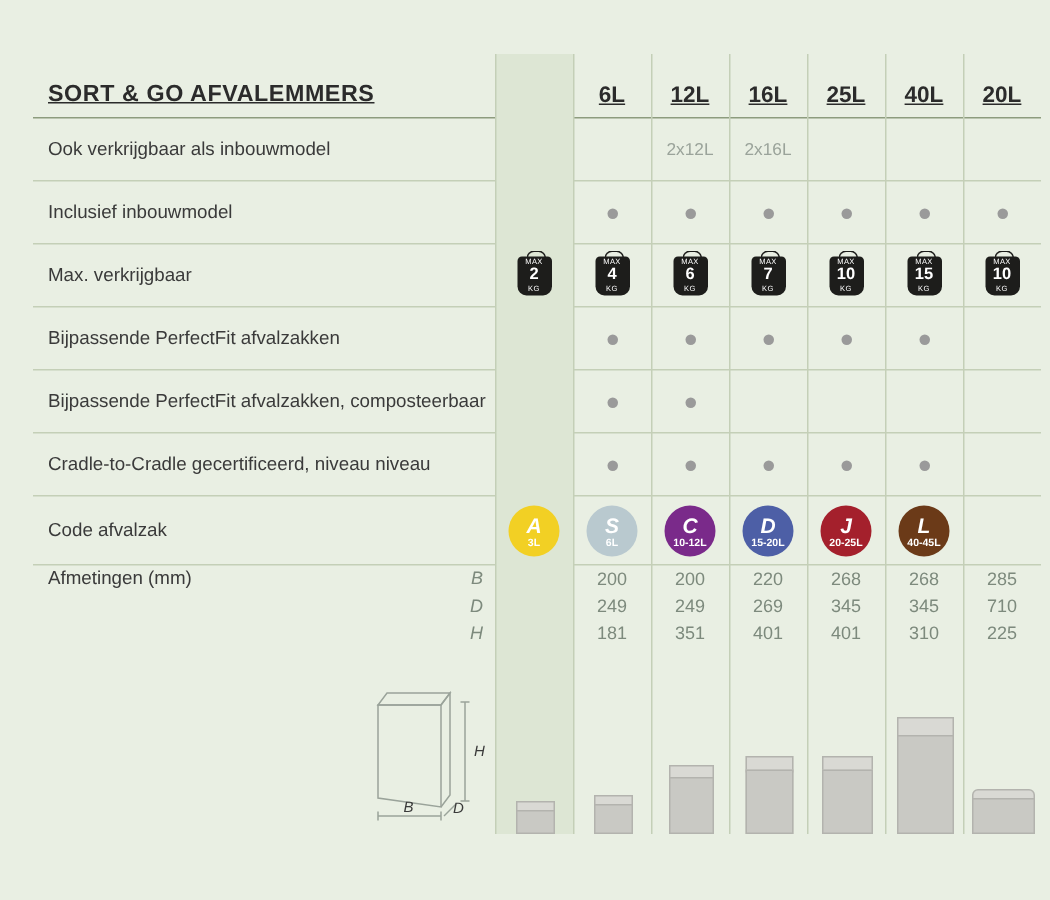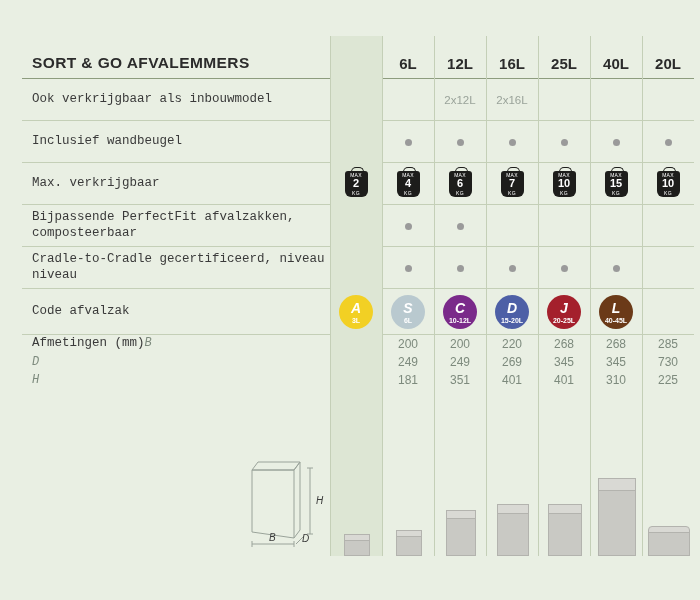--- a/index.html
+++ b/index.html
@@ -18,30 +18,30 @@
   table{
     border-collapse:collapse;
     width:656px;
     table-layout:fixed;
   }
   .hdr td{
     border-bottom:1.5px solid #8d9c7e;
     height:36px;
     vertical-align:bottom;
     padding-bottom:6px;
+    text-decoration:underline;
   }
   td{
     font-size:12.5px;
     padding:0;
   }
   .label{
     padding-left:10px;
     text-align:left;
     line-height:1.25;
-    font-family:Liberation Mono, monospace;
   }
   .colhdr{
     text-align:center;
     font-weight:bold;
     font-size:15px;
     color:#2b2b2b;
   }
   .title{
     font-weight:bold;
     font-size:15.5px;
@@ -100,21 +100,21 @@
   
   .circ{
     display:inline-block;
     width:34px;height:34px;border-radius:50%;
     color:#fff;position:relative;vertical-align:middle;
   }
   .circ .c1{position:absolute;top:5px;left:0;right:0;text-align:center;font-size:14px;font-weight:bold;font-style:italic;}
   .circ .c2{position:absolute;bottom:5px;left:0;right:0;text-align:center;font-size:7px;font-weight:bold;}
   
   .dimrow td{border-bottom:none;height:18px;font-size:12px;color:#7d8a7d;text-align:center;}
-  .dimrow td.label{text-align:left;}
+  .dimrow td.label{text-align:right;}
   .dimlet{
     text-align:right;padding-right:8px;font-size:12px;color:#3a3a3a;font-style:italic;
   }
   
   #bins{
     position:absolute;
     left:0;bottom:0;width:656px;height:120px;
   }
   .bin{position:absolute;bottom:0;}
   .bin .body{
@@ -177,41 +177,51 @@
       <td></td>
       <td></td>
       <td class="small-note">2x12L</td>
       <td class="small-note">2x16L</td>
       <td></td>
       <td></td>
       <td></td>
     </tr>
 
     <tr class="row">
-      <td class="label">Inclusief wandbeugel</td>
+      <td class="label">Inclusief inbouwmodel</td>
       <td></td>
       <td><span class="dot"></span></td>
       <td><span class="dot"></span></td>
       <td><span class="dot"></span></td>
       <td><span class="dot"></span></td>
       <td><span class="dot"></span></td>
       <td><span class="dot"></span></td>
     </tr>
 
     <tr class="row">
       <td class="label">Max. verkrijgbaar</td>
       <td><span class="badge"><span class="b1">MAX</span><span class="b2">2</span><span class="b3">KG</span></span></td>
       <td><span class="badge"><span class="b1">MAX</span><span class="b2">4</span><span class="b3">KG</span></span></td>
       <td><span class="badge"><span class="b1">MAX</span><span class="b2">6</span><span class="b3">KG</span></span></td>
       <td><span class="badge"><span class="b1">MAX</span><span class="b2">7</span><span class="b3">KG</span></span></td>
       <td><span class="badge"><span class="b1">MAX</span><span class="b2">10</span><span class="b3">KG</span></span></td>
       <td><span class="badge"><span class="b1">MAX</span><span class="b2">15</span><span class="b3">KG</span></span></td>
       <td><span class="badge"><span class="b1">MAX</span><span class="b2">10</span><span class="b3">KG</span></span></td>
     </tr>
 
+    <tr class="row">
+      <td class="label">Bijpassende PerfectFit afvalzakken</td>
+      <td><span class="dot"></span></td>
+      <td><span class="dot"></span></td>
+      <td><span class="dot"></span></td>
+      <td><span class="dot"></span></td>
+      <td><span class="dot"></span></td>
+      <td><span class="dot"></span></td>
+      <td></td>
+    </tr>
 
     <tr class="row">
       <td class="label">Bijpassende PerfectFit afvalzakken, composteerbaar</td>
       <td></td>
       <td><span class="dot"></span></td>
       <td><span class="dot"></span></td>
       <td></td>
       <td></td>
       <td></td>
       <td></td>
@@ -253,21 +263,21 @@
       <td>285</td>
     </tr>
     <tr class="dimrow">
       <td class="label dimlet">D</td>
       <td>139</td>
       <td>249</td>
       <td>249</td>
       <td>269</td>
       <td>345</td>
       <td>345</td>
-      <td>730</td>
+      <td>710</td>
     </tr>
     <tr class="dimrow">
       <td class="label dimlet">H</td>
       <td>181</td>
       <td>181</td>
       <td>351</td>
       <td>401</td>
       <td>401</td>
       <td>310</td>
       <td>225</td>

